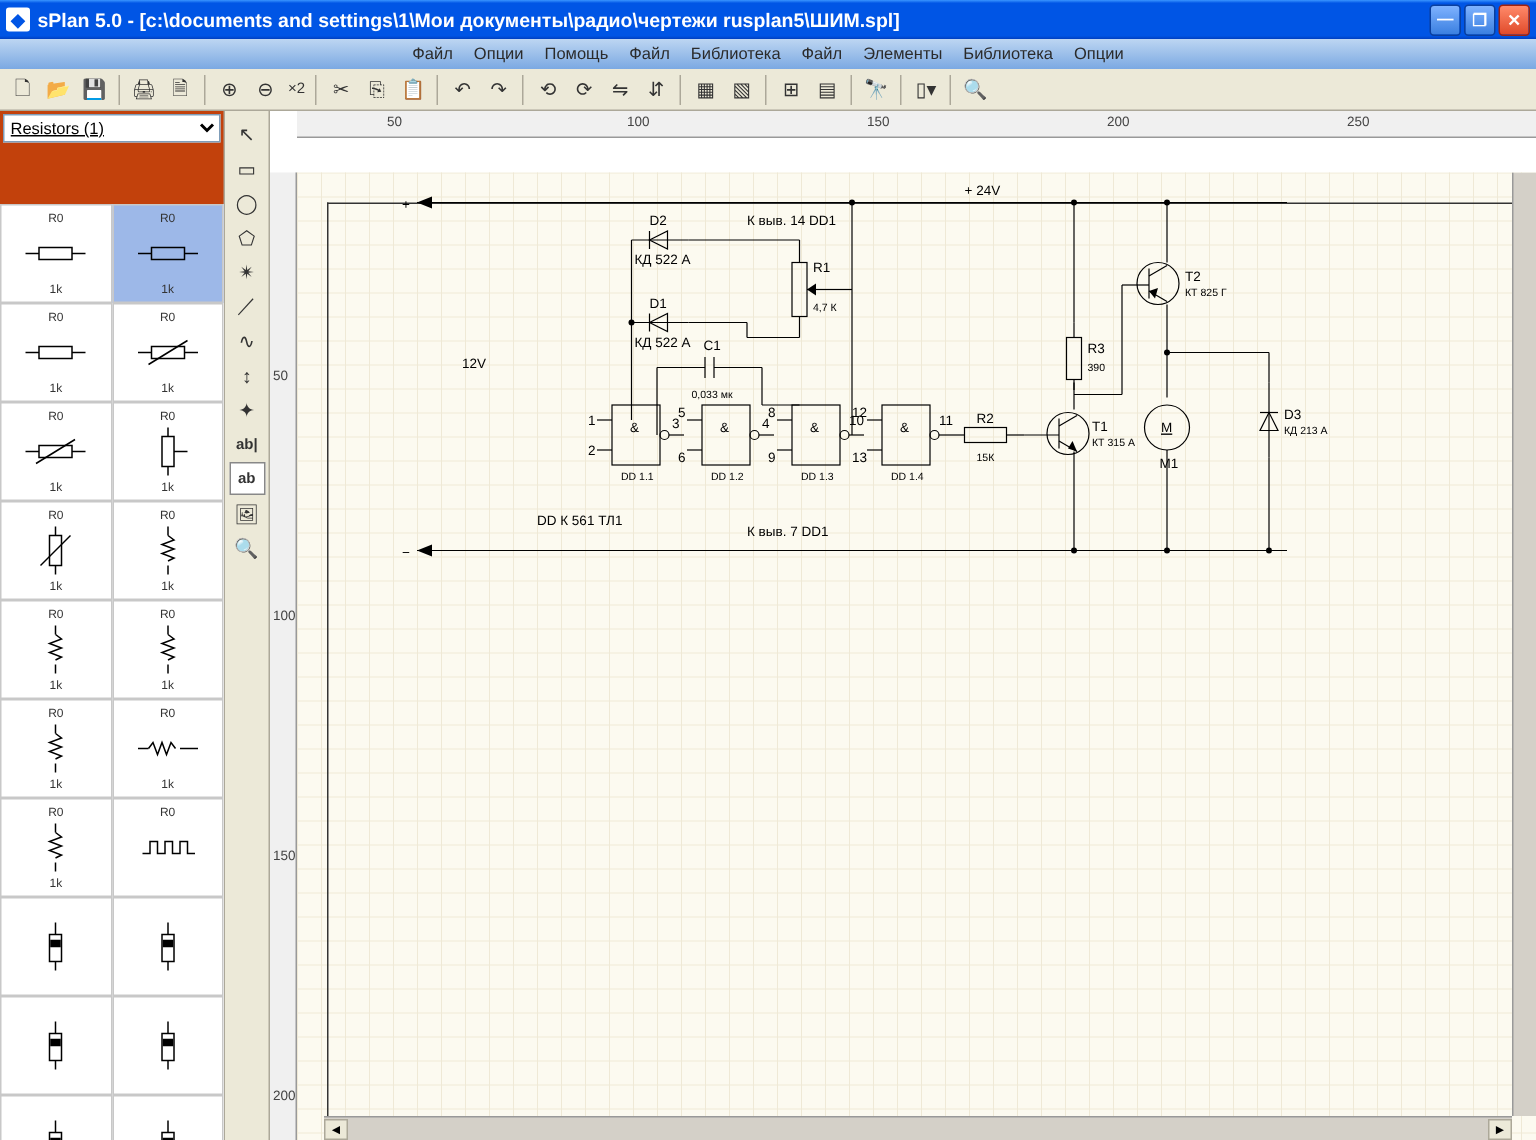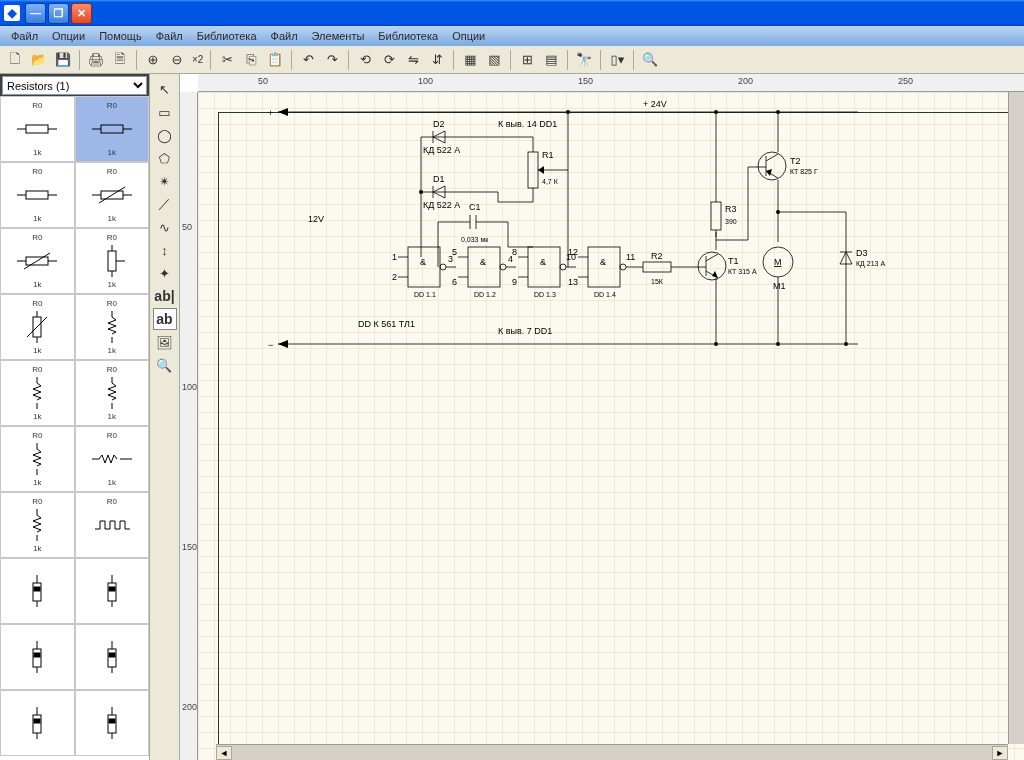--- a/index.html
+++ b/index.html
@@ -3,41 +3,41 @@
 <meta charset="utf-8">
 <style>
   * { box-sizing: border-box; margin: 0; padding: 0; user-select: none; }
   body { font-family: Tahoma, sans-serif; font-size: 11px; background: #ece9d8; width: 1024px; height: 760px; overflow: hidden; }
   .titlebar { height: 26px; background: linear-gradient(to bottom, #3a95ff 0%, #0055e5 8%, #0055e5 92%, #003fc0 100%); color: #fff; display: flex; align-items: center; padding: 0 4px; font-weight: bold; font-size: 13px; }
   .titlebar .appicon { width: 16px; height: 16px; margin-right: 5px; background: #fff; border-radius: 2px; display: inline-flex; align-items: center; justify-content: center; color: #0055e5; font-size: 12px; }
   .titlebar .title { flex: 1; white-space: nowrap; overflow: hidden; }
   .winbtns { display: flex; gap: 2px; }
   .winbtn { width: 21px; height: 21px; background: linear-gradient(to bottom, #7eb2ff, #3a7fe0); border: 1px solid #0a3f9e; border-radius: 3px; color: #fff; display: flex; align-items: center; justify-content: center; font-size: 11px; cursor: pointer; font-family: Arial; }
   .winbtn.close { background: linear-gradient(to bottom, #ff8a6a, #e04a2a); border-color: #a0230f; }
-  .menubar { height: 20px; background: linear-gradient(to bottom, #bdd6f2, #7ba9e2); display: flex; align-items: center; padding: 0 4px; color: #2b2b2b; }
+  .menubar { height: 20px; background: linear-gradient(to bottom, #bdd6f2, #7ba9e2); display: flex; align-items: center; padding: 0 4px; color: #2b2b2b; justify-content: center; }
   .menubar span { padding: 2px 7px; cursor: pointer; }
   .toolbar { height: 28px; background: #ece9d8; border-bottom: 1px solid #aca899; display: flex; align-items: center; padding: 0 4px; gap: 2px; }
   .tbtn { width: 22px; height: 22px; display: flex; align-items: center; justify-content: center; border: 1px solid transparent; cursor: pointer; color: #333; font-size: 13px; }
   .sepv { width: 1px; height: 20px; background: #aca899; margin: 0 3px; }
   .tlabel { font-size: 10px; color: #333; padding: 0 2px; }
 
   .workarea { display: flex; height: 686px; }
-  .leftcol { width: 150px; background: #404040; border-right: 1px solid #aca899; display: flex; flex-direction: column; }
+  .leftcol { width: 150px; background: #c2410c; border-right: 1px solid #aca899; display: flex; flex-direction: column; text-decoration: underline; }
   .libsel { height: 22px; padding: 2px; display: flex; }
   .libsel select { flex: 1; height: 19px; font-size: 11px; background: #fff; border: 1px solid #7f9db9; }
-  .palette { flex: 1; overflow-y: auto; background: #fff; display: grid; grid-template-columns: 1fr 1fr; grid-auto-rows: 66px; }
+  .palette { flex: 1; overflow-y: auto; background: #fff; display: grid; grid-template-columns: 1fr 1fr; grid-auto-rows: 66px; margin-top: 40px; }
   .palitem { border: 1px solid #c8c8c8; display: flex; align-items: center; justify-content: center; cursor: pointer; font-size: 9px; color: #333; position: relative; }
   .palitem.sel { background: #9db8e8; }
   .palitem svg { overflow: visible; }
 
   .toolcol { width: 30px; background: #ece9d8; border-right: 1px solid #aca899; display: flex; flex-direction: column; align-items: center; padding-top: 4px; gap: 1px; }
   .vtool { width: 24px; height: 22px; display: flex; align-items: center; justify-content: center; cursor: pointer; border: 1px solid transparent; font-size: 13px; color: #333; }
-  .vtool.ab { font-size: 14px; font-weight: bold; }
-
-  .canvaswrap { flex: 1; background: #fff; position: relative; display: flex; flex-direction: column; }
+  .vtool.ab { font-size: 10px; font-weight: bold; }
+
+  .canvaswrap { flex: 1; background: #fff; position: relative; display: flex; flex-direction: column; gap: 23px; }
   .hruler { height: 18px; background: #f0f0f0; border-bottom: 1px solid #999; margin-left: 18px; position: relative; font-size: 9px; color: #444; overflow: hidden; }
   .hruler span { position: absolute; top: 2px; }
   .cbody { flex: 1; display: flex; }
   .vruler { width: 18px; background: #f0f0f0; border-right: 1px solid #999; position: relative; font-size: 9px; color: #444; overflow: hidden; }
   .vruler span { position: absolute; left: 2px; writing-mode: horizontal-tb; }
   .canvas { flex: 1; position: relative; background-color: #fcfaf0; overflow: auto; background-image: linear-gradient(#efe9d6 1px, transparent 1px), linear-gradient(90deg, #efe9d6 1px, transparent 1px); background-size: 16px 16px; }
   .sheet { position: absolute; left: 20px; top: 20px; right: 0; bottom: 0; border-left: 1px solid #333; border-top: 1px solid #333; }
   .schematic { position: absolute; left: 40px; top: 0px; }
   .schematic text { font-family: Arial; font-size: 9px; fill: #000; }
   .schematic .thin { stroke: #000; stroke-width: 0.8; fill: none; }
@@ -46,20 +46,21 @@
   .sbar { position: absolute; background: #d4d0c8; }
   .sbar.h { left: 18px; right: 16px; bottom: 0; height: 16px; border-top: 1px solid #999; display: flex; align-items: center; }
   .sbar.v { top: 0; bottom: 16px; right: 0; width: 16px; border-left: 1px solid #999; }
   .sbarbtn { width: 16px; height: 14px; background: #ece9d8; border: 1px solid #aca899; font-size: 9px; display: flex; align-items: center; justify-content: center; }
 </style>
 </head>
 <body>
 
 <div class="titlebar">
   <span class="appicon">◆</span>
+  <span class="title">sPlan 5.0 - [c:\documents and settings\1\Мои документы\радио\чертежи rusplan5\ШИМ.spl]</span>
   <div class="winbtns">
     <div class="winbtn">—</div>
     <div class="winbtn">❐</div>
     <div class="winbtn close">✕</div>
   </div>
 </div>
 
 <div class="menubar">
   <span>Файл</span>
   <span>Опции</span>

